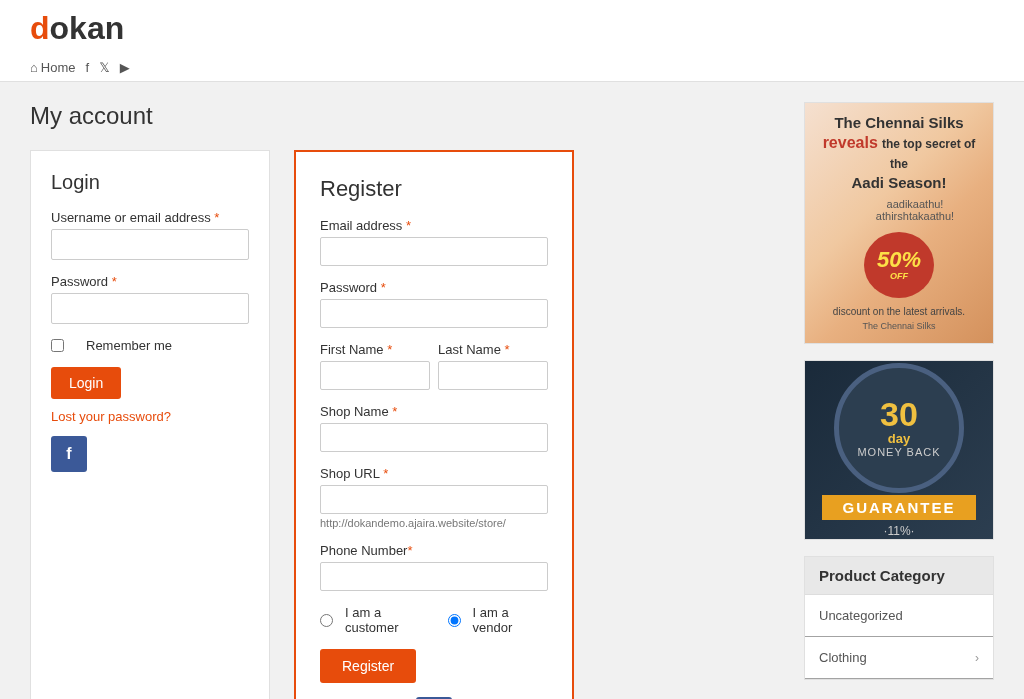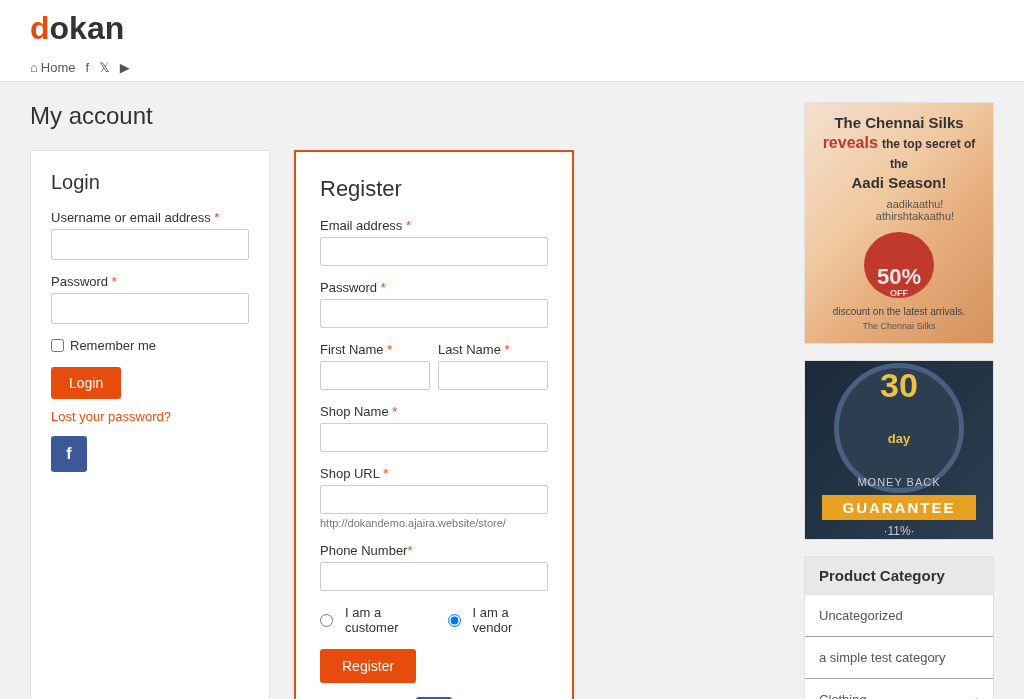--- a/index.html
+++ b/index.html
@@ -89,21 +89,21 @@
       width: 100%;
       padding: 7px 10px;
       border: 1px solid #ccc;
       border-radius: 2px;
       font-size: 13px;
       outline: none;
     }
     .remember-me {
       display: flex;
       align-items: center;
-      gap: 6px;
+      gap: 22px;
       margin-bottom: 14px;
       font-size: 13px;
     }
     .btn-login {
       background: #e74c0c;
       color: #fff;
       border: none;
       padding: 8px 18px;
       border-radius: 3px;
       cursor: pointer;
@@ -227,30 +227,31 @@
       margin-bottom: 6px;
     }
     .ad-image-placeholder .ad-aadi {
       font-size: 11px;
       color: #555;
       margin-bottom: 6px;
       margin-left: 32px;
     }
     .ad-50-badge {
       background: #c0392b;
-      color: #e5e5e5;
+      color: #fde047;
       border-radius: 50%;
       width: 70px;
       height: 70px;
       display: flex;
       flex-direction: column;
       align-items: center;
-      justify-content: flex-end;
+      justify-content: center;
       font-weight: bold;
       margin: 4px auto;
+      font-style: italic;
     }
     .ad-50-badge .pct {
       font-size: 22px;
       line-height: 1;
     }
     .ad-50-badge .off {
       font-size: 9px;
     }
     .ad-tagline {
       font-size: 10px;
@@ -277,21 +278,21 @@
     }
     .guarantee-badge .badge-shape {
       width: 130px;
       height: 130px;
       background: #2c3e50;
       border-radius: 50%;
       border: 5px solid #4a6080;
       display: flex;
       flex-direction: column;
       align-items: center;
-      justify-content: space-between;
+      justify-content: center;
       position: relative;
     }
     .guarantee-badge .days {
       font-size: 34px;
       font-weight: bold;
       color: #f0c040;
       line-height: 1;
     }
     .guarantee-badge .day-label {
       font-size: 13px;
@@ -522,23 +523,20 @@
       <div class="pct-100">·11%·</div>
     </div>
 
     <div class="product-category-box">
       <div class="product-category-title">Product Category</div>
       <ul class="product-category-list">
         <li>
           <span>Uncategorized</span>
         </li>
         <li>
-          <span>a simple test category</span>
-        </li>
-        <li>
           <span>Clothing</span>
           <span class="arrow">›</span>
         </li>
       </ul>
     </div>
 
   </div>
 </div>
 
 </body></html>

